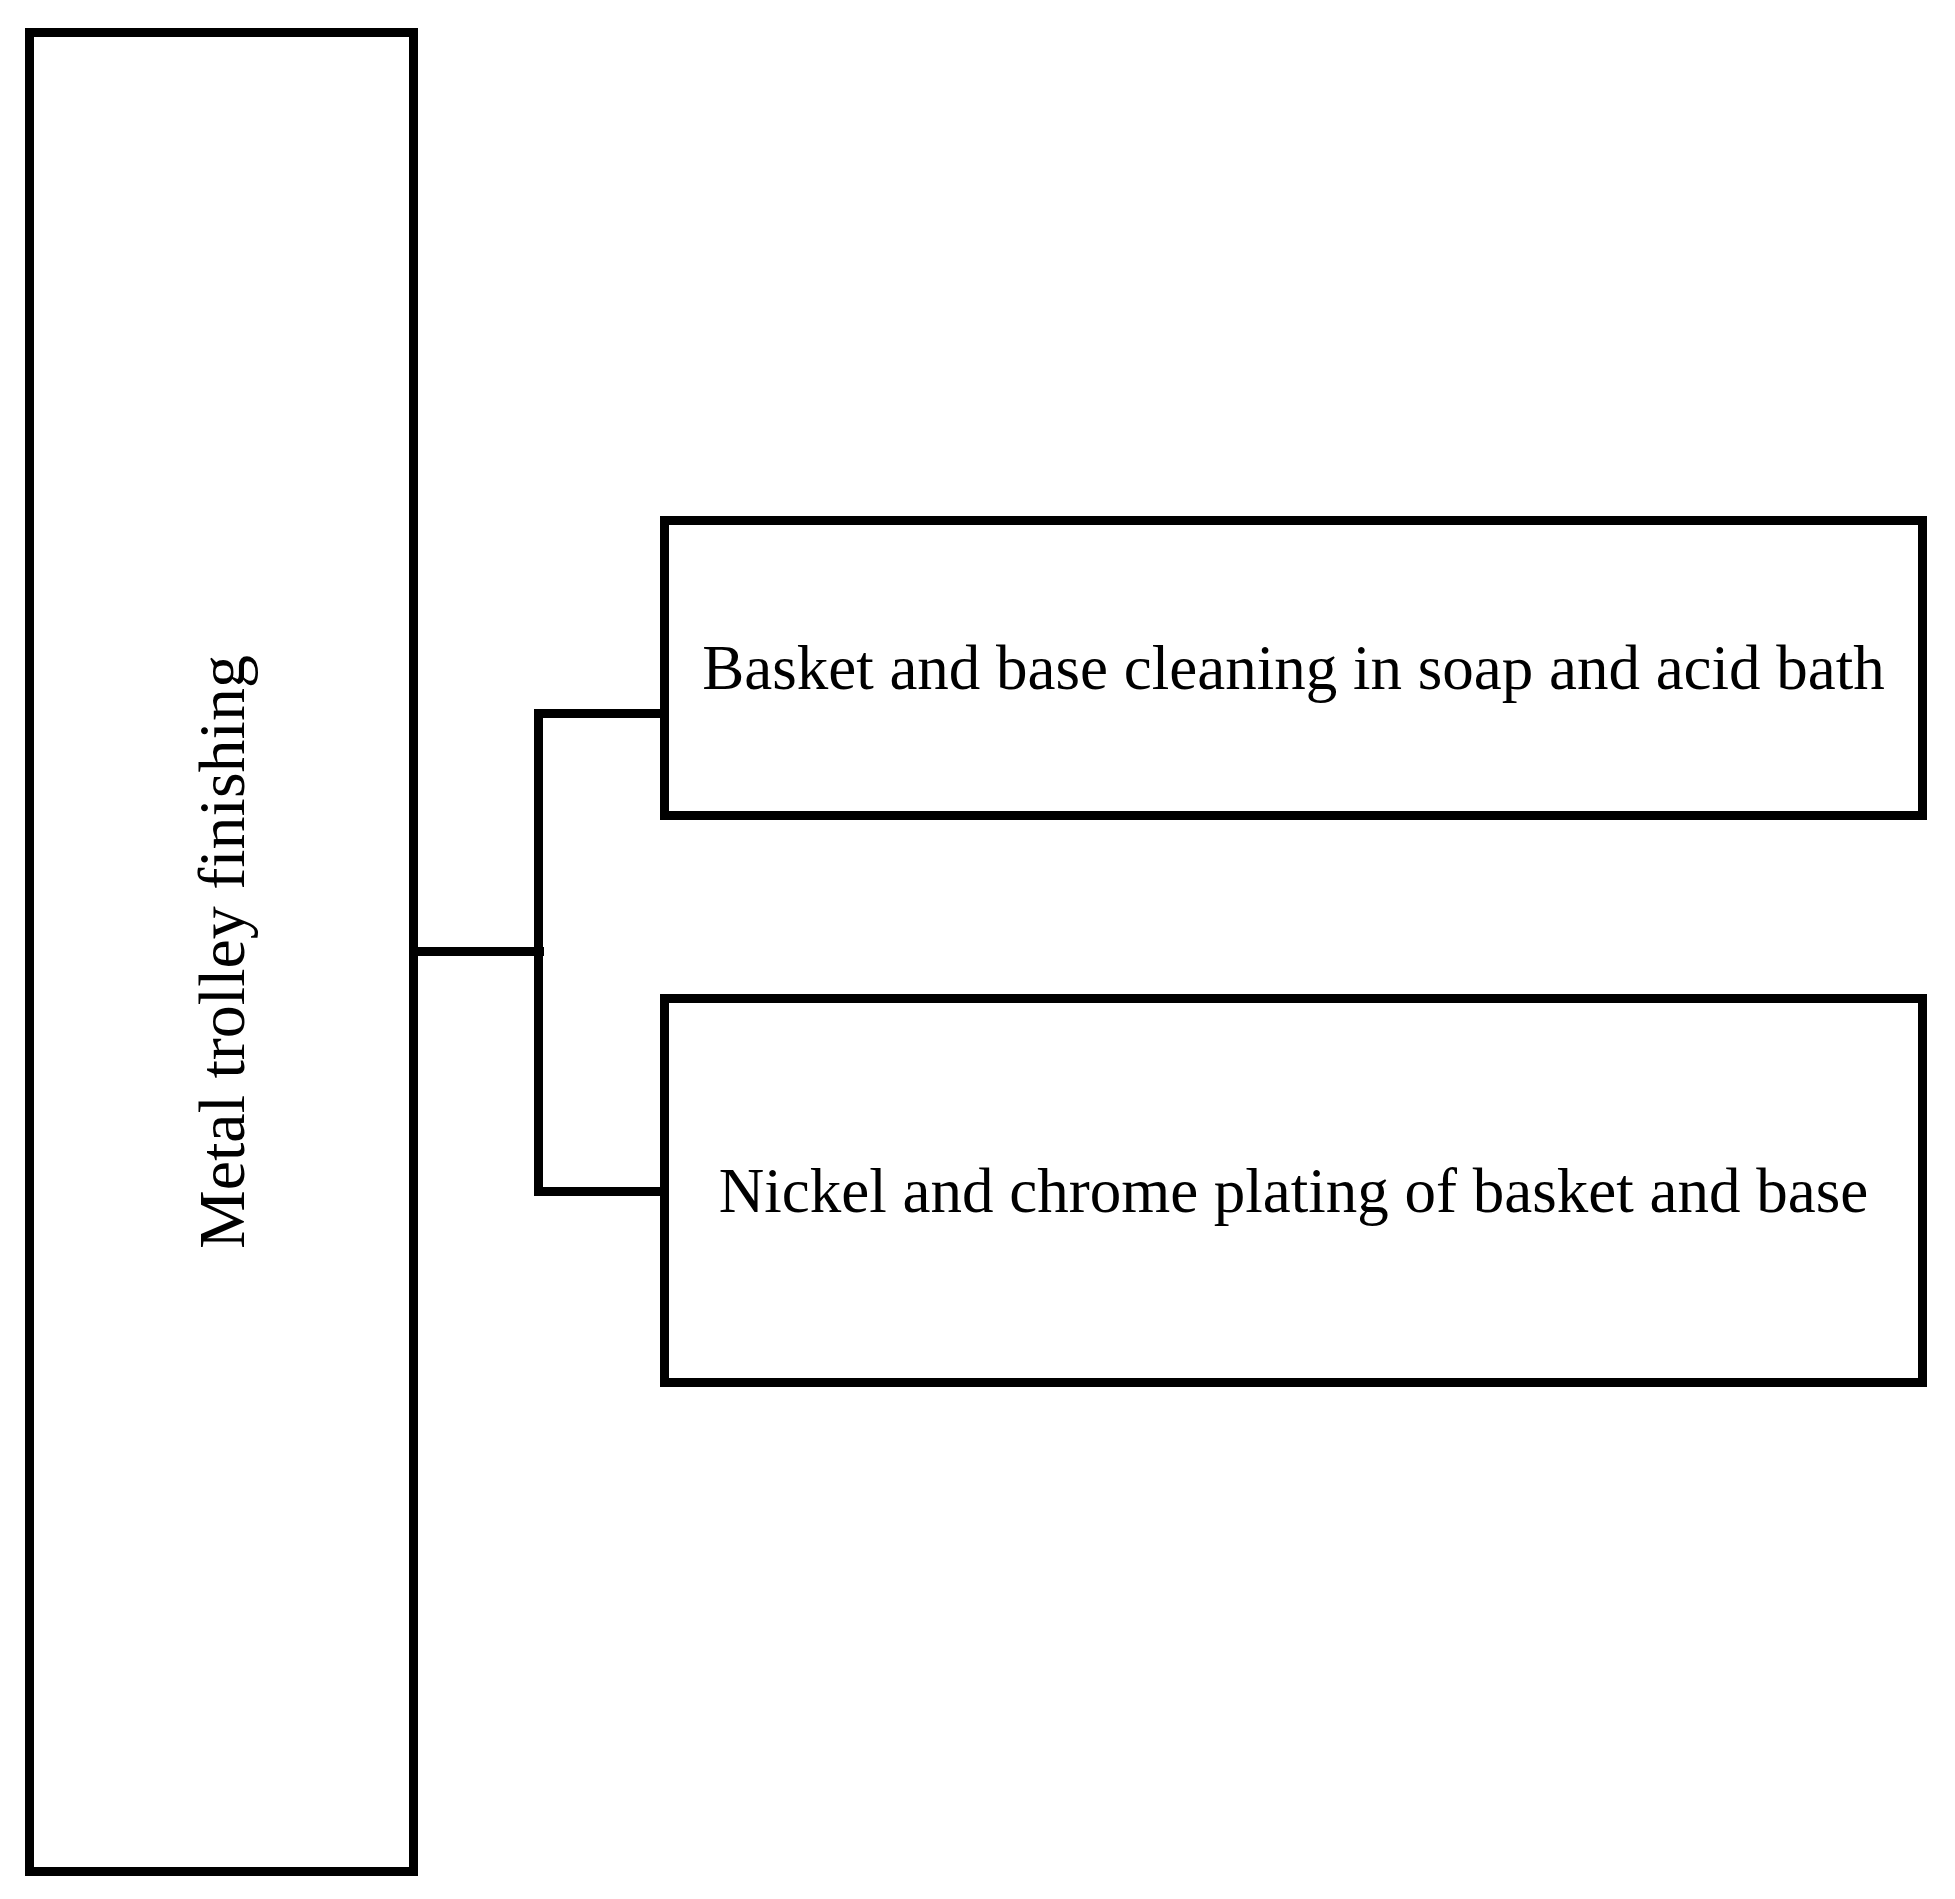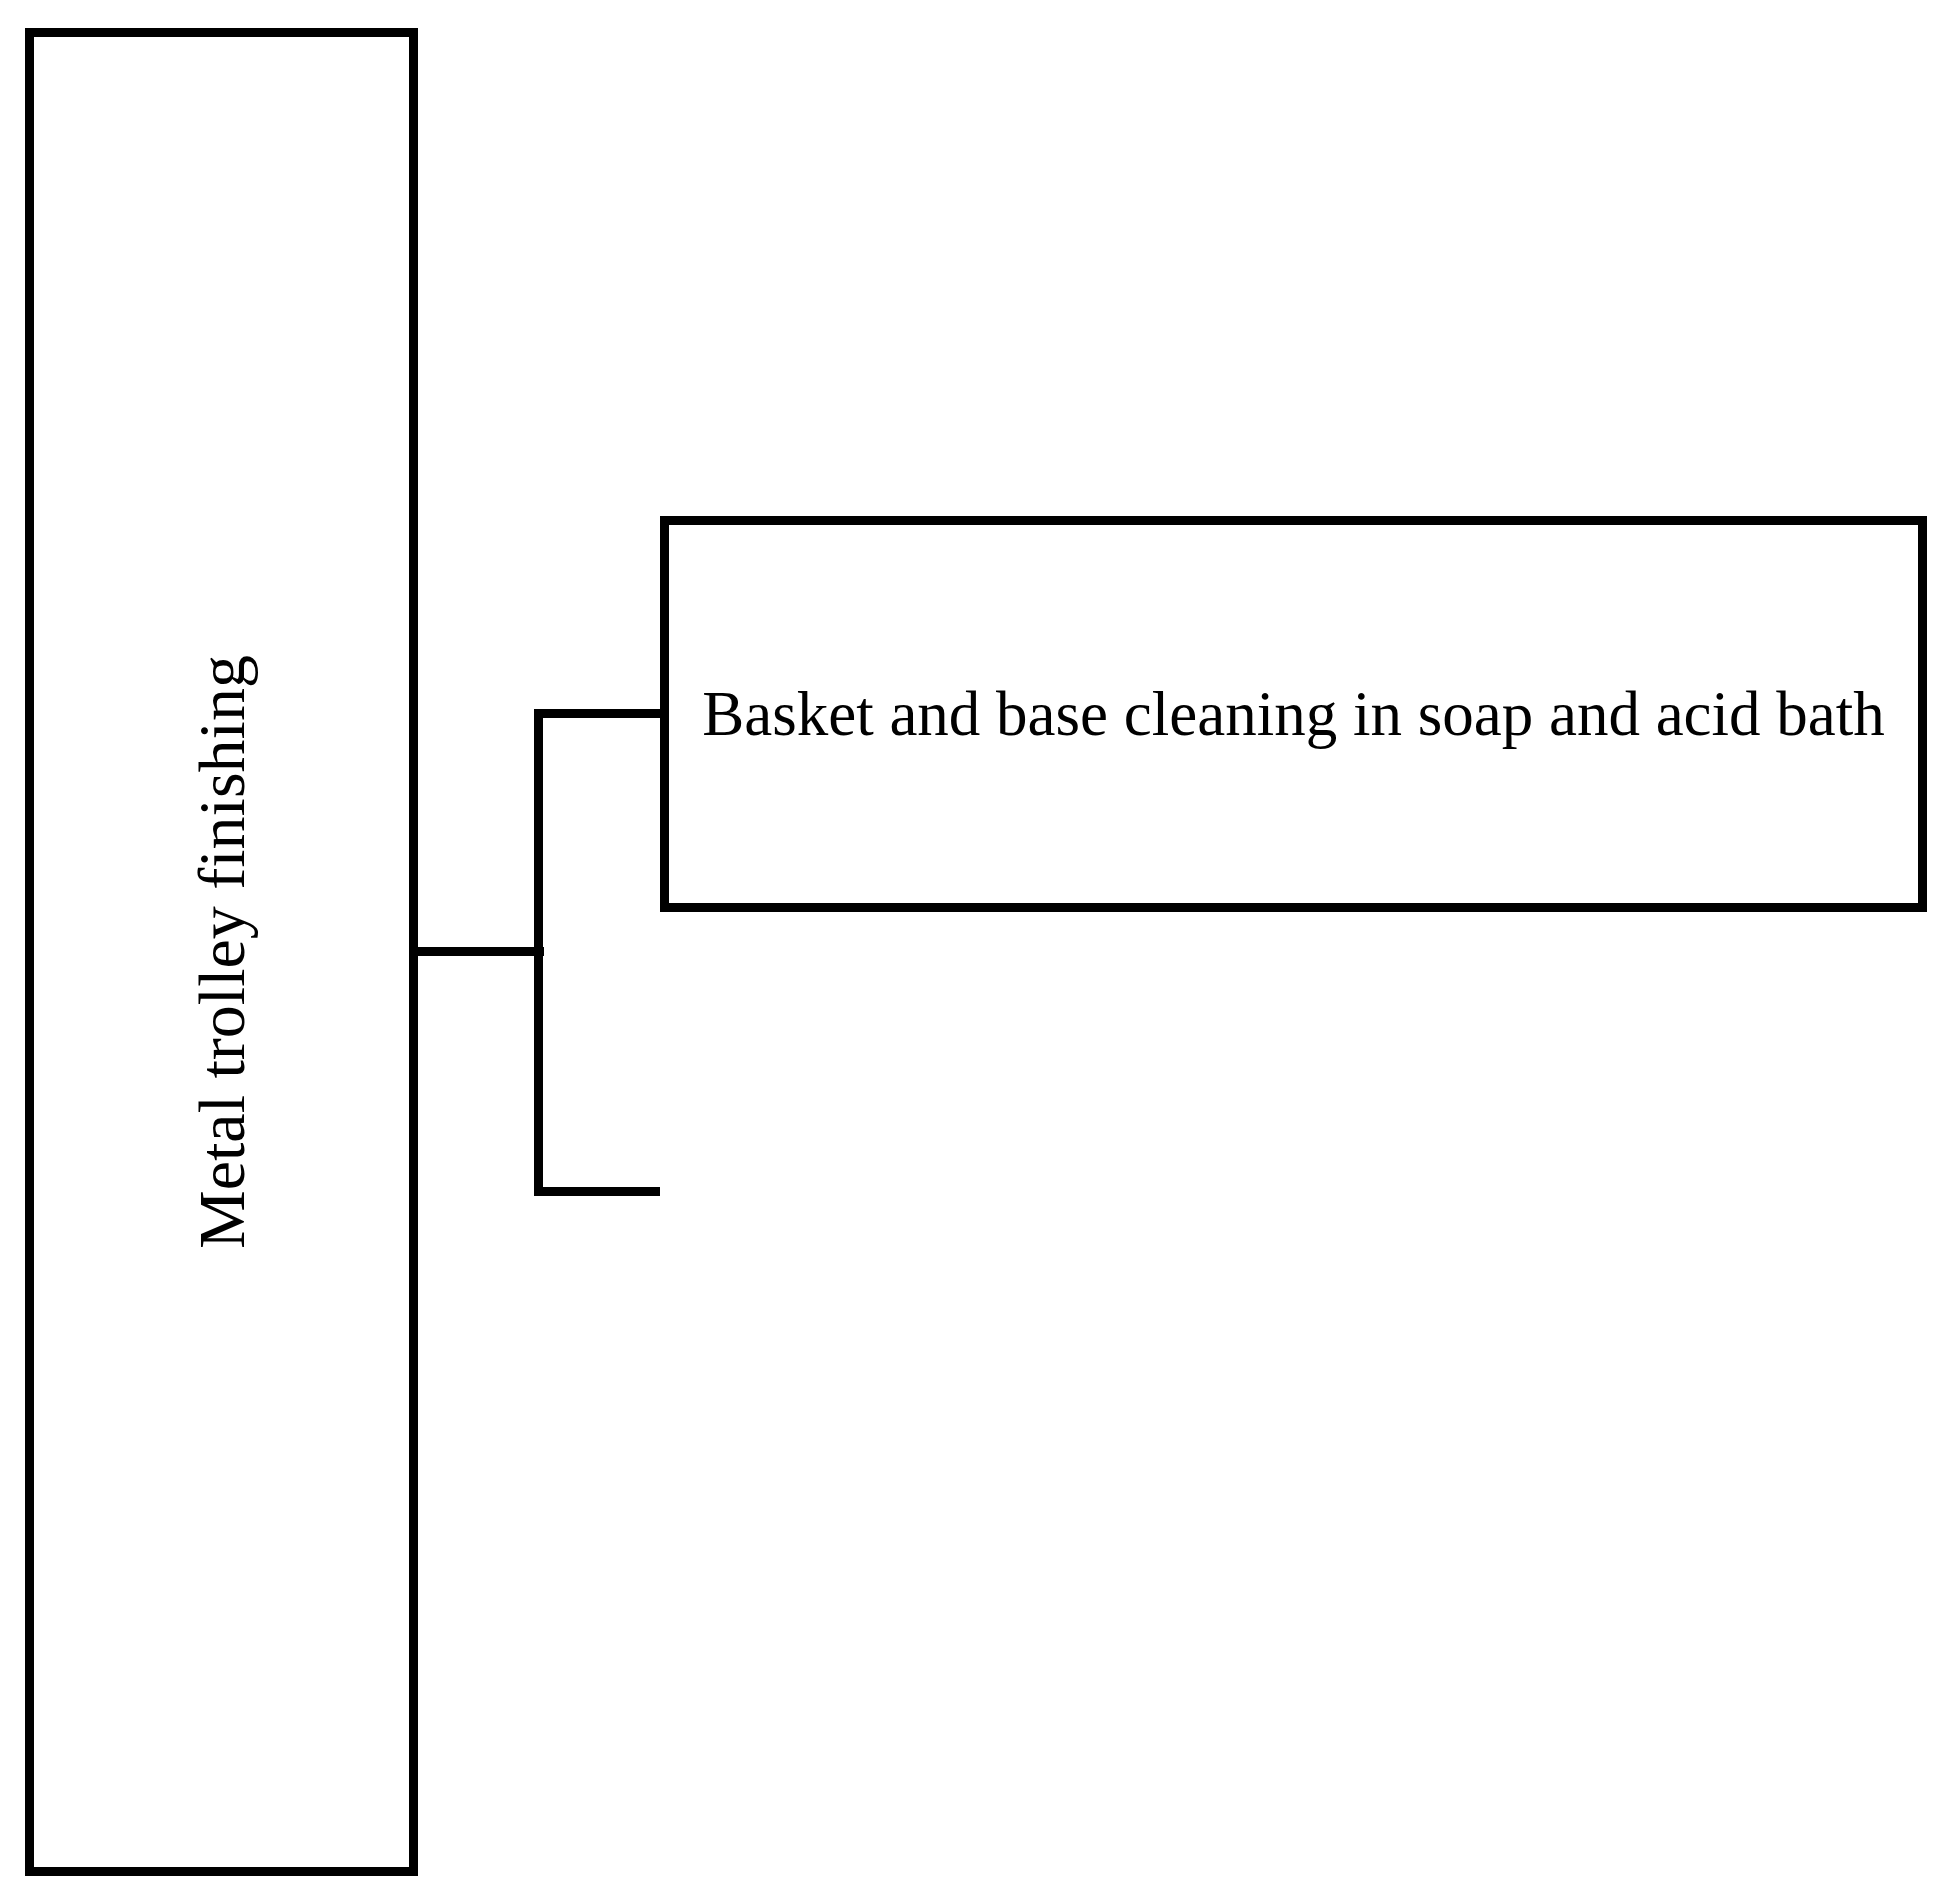--- a/index.html
+++ b/index.html
@@ -38,21 +38,21 @@
     font-size: 66px;
     line-height: 1;
   }
   .child-node {
     left: 660px;
     width: 1267px;
     padding: 7px 28px;
   }
   .child-node-1 {
     top: 516px;
-    height: 396px;
+    height: 304px;
   }
   .child-node-2 {
     top: 994px;
     height: 393px;
   }
   .child-label {
     font-size: 63px;
     line-height: 82px;
   }
   .connector {
@@ -95,15 +95,18 @@
 
   <div class="connector connector-trunk"></div>
   <div class="connector connector-branch-vertical"></div>
   <div class="connector connector-stub-top"></div>
   <div class="connector connector-stub-bottom"></div>
 
   <div class="node child-node child-node-1">
     <span class="child-label">Basket and base cleaning in soap and acid bath</span>
   </div>
 
+  <div class="node child-node child-node-2">
+    <span class="child-label">Nickel and chrome plating of basket and base</span>
+  </div>
 
 </div>
 
 
 </body></html>

